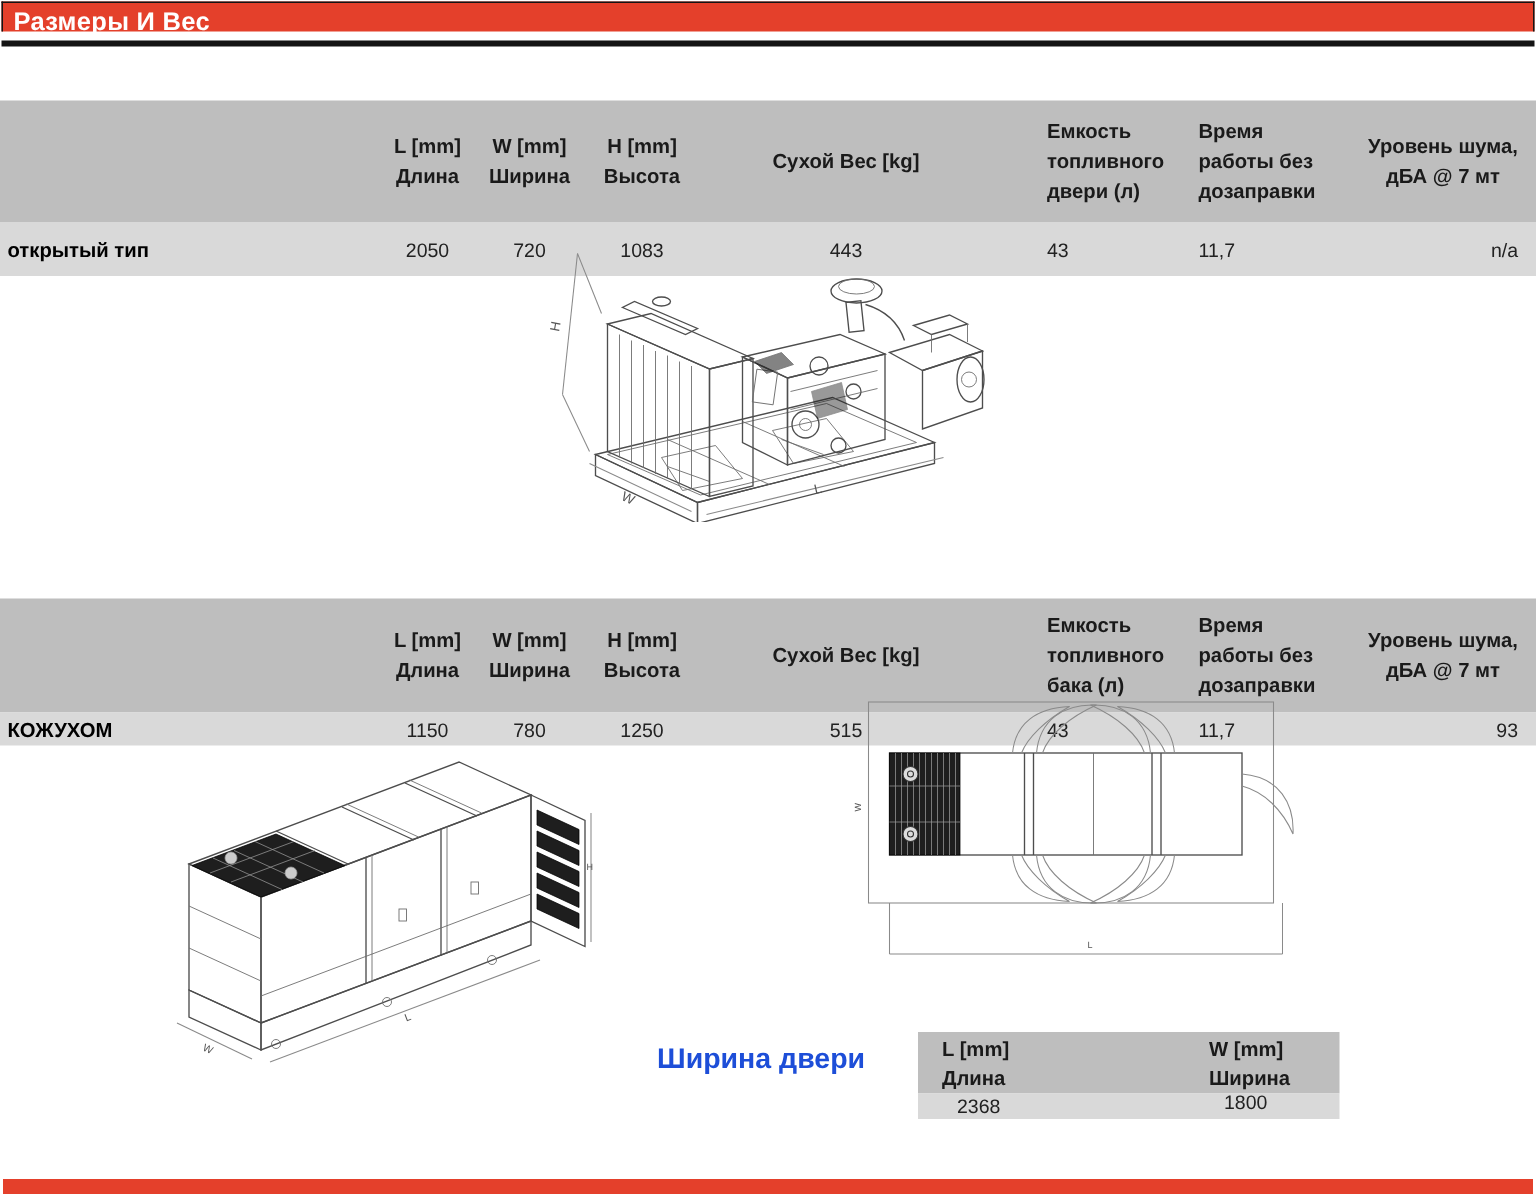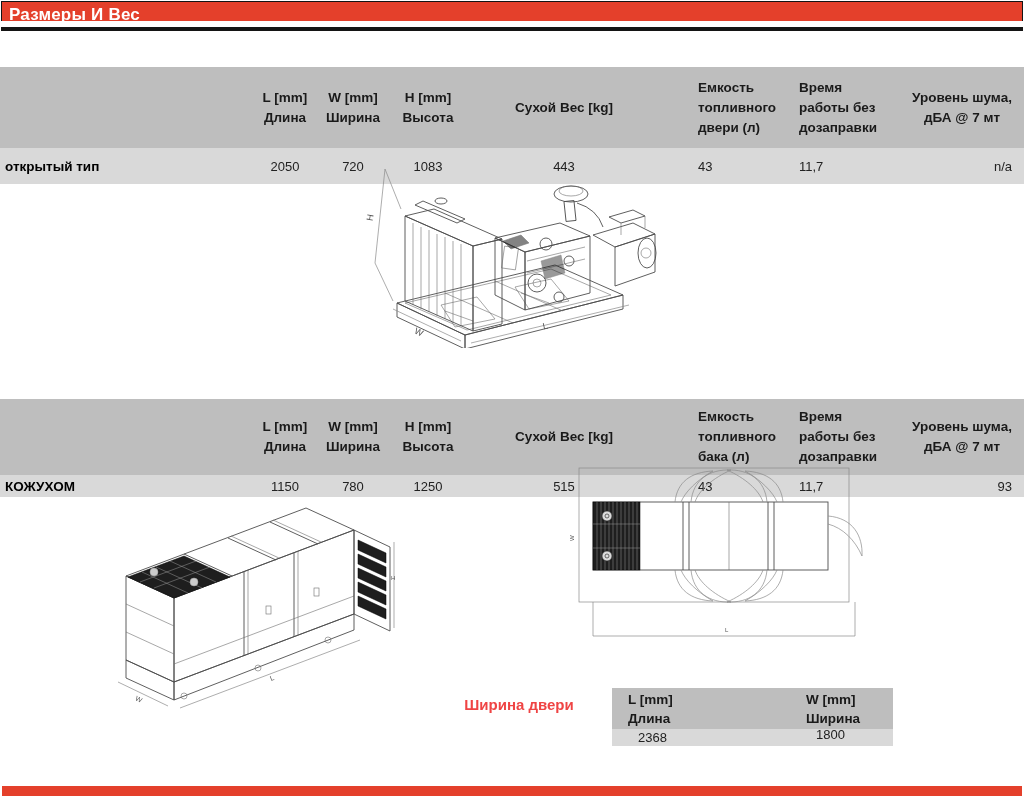--- a/index.html
+++ b/index.html
@@ -33,22 +33,22 @@
   .t2 .data-row{height:22px;}
 
   
   .door-table{position:absolute;left:612px;top:652px;width:281px;}
   .door-table .hdr-row{height:41px;}
   .door-table .data-row{height:17px;}
   .dc1{width:178px}.dc2{width:103px}
   .door-table .cell{align-items:flex-start;}
   .door-table .hdr-row .cell{padding-left:16px;line-height:19px;font-size:13.5px;}
   .door-table .data-row .cell{padding-left:26px;}
-  .door-row-label{position:absolute;left:438px;top:696px;width:162px;text-align:center;
-                  font-weight:bold;font-size:15px;color:#ef4444;}
+  .door-row-label{position:absolute;left:438px;top:696px;width:162px;text-align:left;
+                  font-weight:bold;font-size:19px;color:#1d4ed8;}
   .wval{transform:translateY(-3px);}
 
   
   .drawing{position:absolute;}
   svg{display:block;}
   .ln{stroke:#4d4d4d;stroke-width:0.9;fill:none;}
   .lnt{stroke:#6d6d6d;stroke-width:0.6;fill:none;}
   .dim{stroke:#8a8a8a;stroke-width:0.7;fill:none;}
   .dimtxt{fill:#555;font-family:"Liberation Sans",sans-serif;}
   .dark{fill:#1e1e1e;stroke:#000;stroke-width:0.5;}

